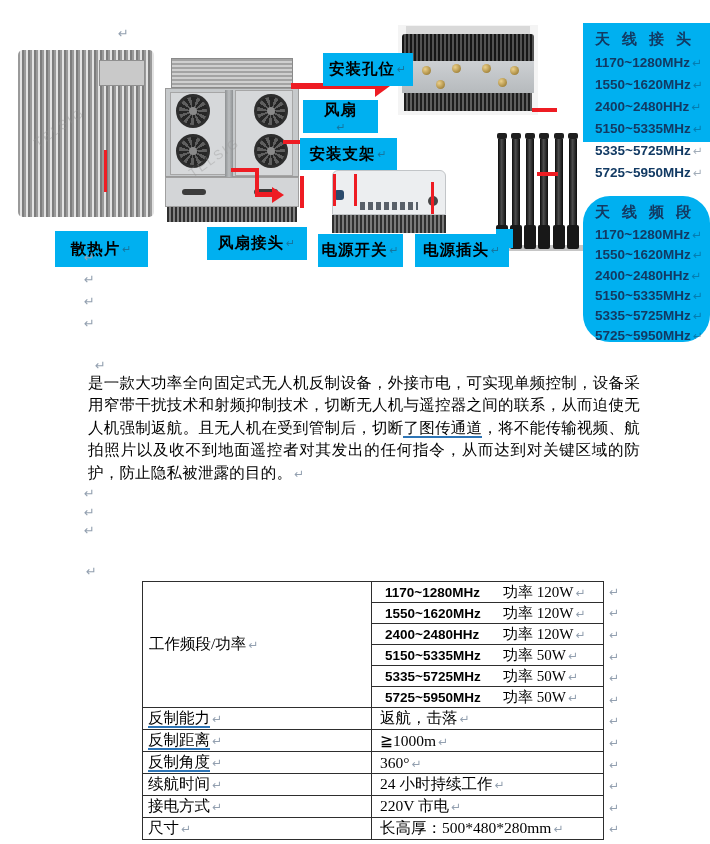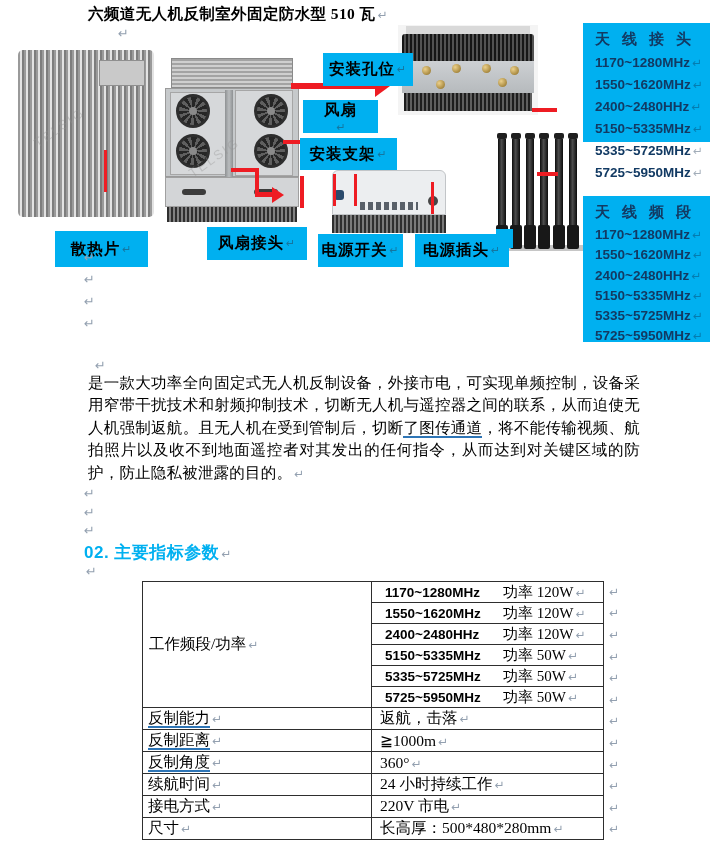--- a/index.html
+++ b/index.html
@@ -63,21 +63,21 @@
   
   .red { position:absolute; background:#ee1c23; }
   .red-tri { position:absolute; width:0; height:0; background:none; border-top:11px solid transparent; border-bottom:11px solid transparent; border-left:15px solid #ee1c23; }
   .red-tri.small { border-top-width:8px; border-bottom-width:8px; border-left-width:12px; }
   
   .blue-box { position:absolute; left:583px; width:127px; background:#00B0F0; color:#123a63;
     font-family:"Liberation Sans",sans-serif; padding:7px 0 0 12px; }
   .blue-box .bb-title { font-size:15px; font-weight:bold; letter-spacing:12px; white-space:nowrap; margin-bottom:3px; }
   .blue-box .bb-item { font-size:13.5px; font-weight:bold; white-space:nowrap; }
   #bb1 { top:23px; height:119px; } #bb1 .bb-item { line-height:21px; }
-  #bb2 { top:196px; height:146px; } #bb2 .bb-item { line-height:20.3px; }
+  #bb2 { top:196px; height:146px;border-radius:27px; } #bb2 .bb-item { line-height:20.3px; }
   
   .sec-heading { position:absolute; left:84px; font-size:17px; font-weight:bold; color:#00B0F0;
     font-family:"Liberation Sans",sans-serif; letter-spacing:.5px; }
   .para { position:absolute; left:88px; top:372px; width:552px; font-size:15.5px; line-height:22.4px;
     text-align:justify; letter-spacing:.2px; }
   .para .ul-link { border-bottom:2px solid #2E75B6; }
   
   .spec-table { position:absolute; left:142px; top:581px; border-collapse:collapse;
     font-size:15.5px; table-layout:fixed; }
   .spec-table td { border:1px solid #2e2e2e; padding:0; vertical-align:middle; overflow:hidden; white-space:nowrap; }
@@ -93,21 +93,20 @@
   .valcell { padding-left:8px !important; }
   .ul-blue { border-bottom:2px solid #2E75B6; }
   .pc-rail { position:absolute; left:609px; top:581px; display:flex; flex-direction:column; }
   .pc-rail span { height:21.6px; display:flex; align-items:center; color:#93a0b0; font-size:12px; font-family:"DejaVu Sans",sans-serif; }
 </style>
 </head>
 <body>
 
 <div class="page">
 
-  <div class="doc-title"><span>六频道无人机反制室外固定防水型 510 瓦</span><span class="pc">↵</span></div>
   <span class="pc-abs" style="left:118px; top:26px;">↵</span>
 
   <div class="img heatsink-left">
     <div class="heatsink-plate"></div>
   </div>
   <span class="watermark" style="left:30px; top:120px;">TELSIG</span>
 
   <div class="img fans-img">
     <div class="fans-topcap"></div>
     <div class="fans-body"></div>
@@ -227,21 +226,20 @@
   <span class="pc-abs" style="left:84px; top:316px;">↵</span>
 
   <span class="pc-abs" style="left:95px; top:358px;">↵</span>
 
   <div class="para"><span>是一款大功率全向固定式无人机反制设备，外接市电，可实现单频控制，设备采用窄带干扰技术和射频抑制技术，切断无人机与遥控器之间的联系，从而迫使无人机强制返航。且无人机在受到管制后，切断</span><span class="ul-link">了图传通道</span><span>，将不能传输视频、航拍照片以及收不到地面遥控者对其发出的任何指令，从而达到对关键区域的防护，防止隐私被泄露的目的。</span><span class="pc">↵</span></div>
 
   <span class="pc-abs" style="left:84px; top:486px;">↵</span>
   <span class="pc-abs" style="left:84px; top:505px;">↵</span>
   <span class="pc-abs" style="left:84px; top:523px;">↵</span>
 
-  <div class="sec-heading" style="top:541px;"><span>02. 主要指标参数</span><span class="pc">↵</span></div>
   <span class="pc-abs" style="left:86px; top:564px;">↵</span>
 
   <table class="spec-table">
     <tbody>
         <tr class="fr">
       <td class="c1 mergecell" rowspan="6"><span>工作频段/功率</span><span class="pc">↵</span></td>
       <td class="c2 freqcell"><span class="band">1170~1280MHz</span><span class="pow">功率 120W</span><span class="pc">↵</span></td>
     </tr>
     <tr class="fr">
           <td class="c2 freqcell"><span class="band">1550~1620MHz</span><span class="pow">功率 120W</span><span class="pc">↵</span></td>

